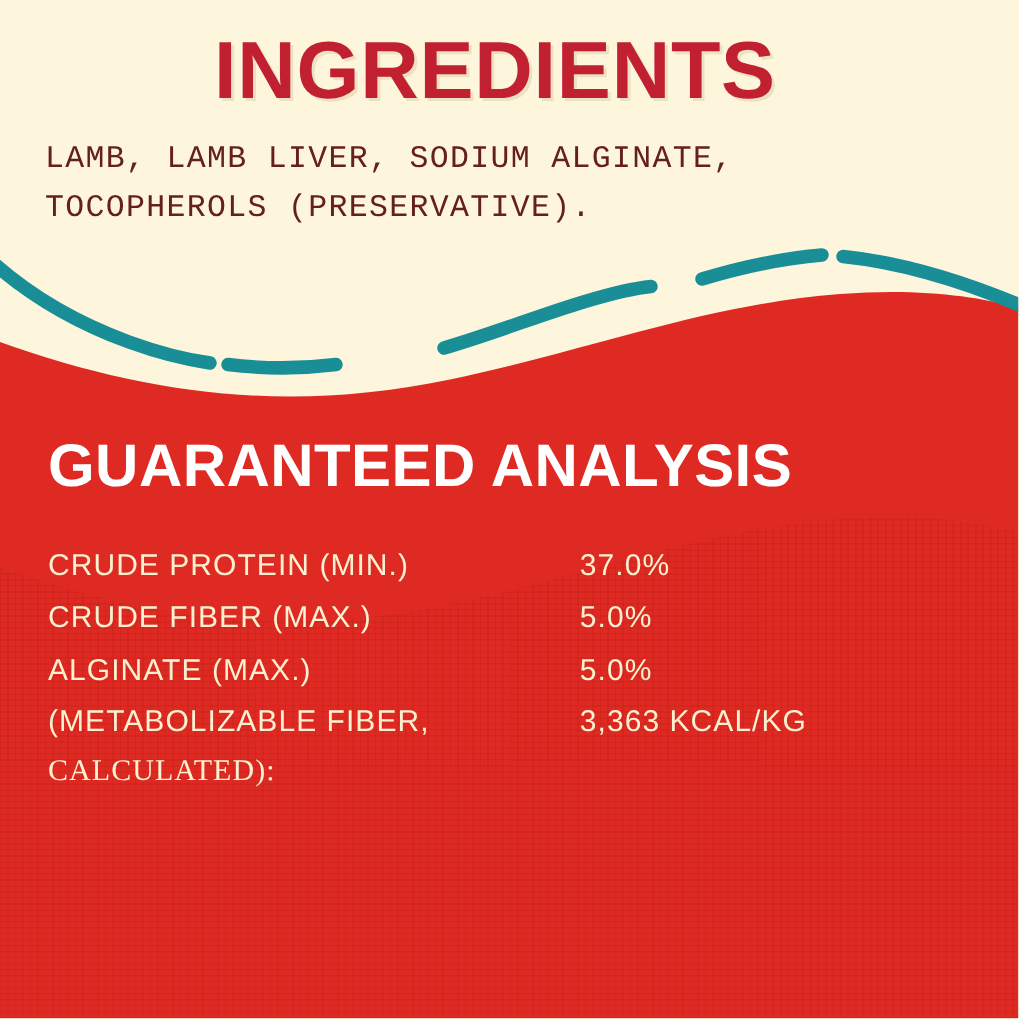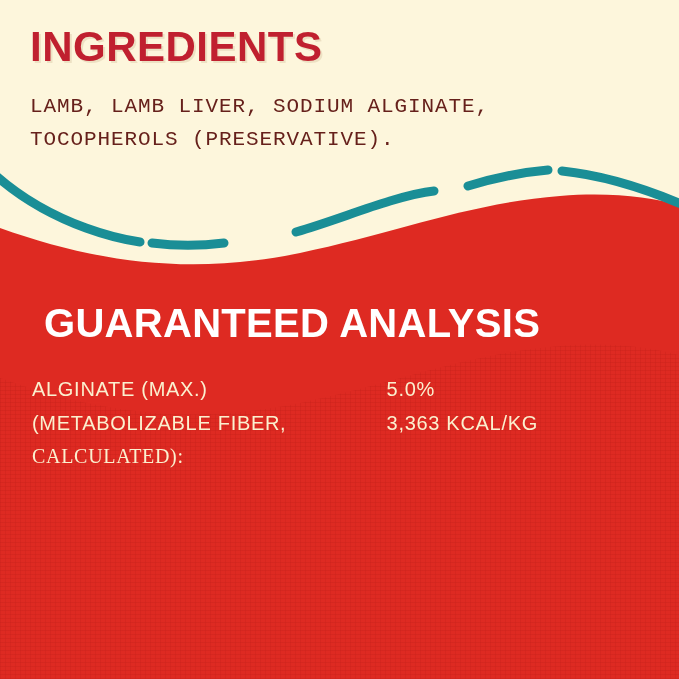--- a/index.html
+++ b/index.html
@@ -66,47 +66,48 @@
   
   .ingredients-section {
     position: absolute;
     left: 30px;
     top: 24px;
     width: 600px;
   }
   .ingredients-heading {
     margin: 0;
     font-family: "Liberation Sans", sans-serif;
-    font-size: 42px;
+    font-size: 54px;
     line-height: 46px;
     font-weight: bold;
     letter-spacing: 0.5px;
     color: #C0202F;
     text-shadow: 2px 2px 0 rgba(180, 150, 110, 0.22);
     white-space: nowrap;
+    text-align: center;
   }
   .ingredients-body {
     margin: 20px 0 0 0;
     font-family: Liberation Mono, monospace;
     font-size: 21px;
     line-height: 33px;
     letter-spacing: 0.9px;
     color: #66201B;
     max-width: 560px;
   }
 
   
   .analysis-section {
     position: absolute;
     left: 32px;
     top: 288px;
     width: 615px;
   }
   .analysis-heading {
-    margin: 12px;
+    margin: 0;
     font-family: "Liberation Sans", sans-serif;
     font-size: 40px;
     line-height: 46px;
     font-weight: bold;
     letter-spacing: 0.3px;
     color: #FFFFFF;
     white-space: nowrap;
   }
 
   .analysis-table {
@@ -169,20 +170,28 @@
     <h1 class="ingredients-heading">INGREDIENTS</h1>
     <p class="ingredients-body">LAMB, LAMB LIVER, SODIUM ALGINATE, TOCOPHEROLS (PRESERVATIVE).</p>
   </section>
 
   <section class="analysis-section">
     <h2 class="analysis-heading">GUARANTEED ANALYSIS</h2>
 
     <table class="analysis-table">
       <tbody>
         <tr>
+          <td class="nutrient-label">CRUDE PROTEIN (MIN.)</td>
+          <td class="nutrient-value">37.0%</td>
+        </tr>
+        <tr>
+          <td class="nutrient-label">CRUDE FIBER (MAX.)</td>
+          <td class="nutrient-value">5.0%</td>
+        </tr>
+        <tr>
           <td class="nutrient-label">ALGINATE (MAX.)</td>
           <td class="nutrient-value">5.0%</td>
         </tr>
         <tr class="row-tall">
           <td class="nutrient-label">
             <span>(METABOLIZABLE FIBER,</span>
             <span class="nutrient-label-line2">CALCULATED):</span>
           </td>
           <td class="nutrient-value">3,363 KCAL/KG</td>
         </tr>

